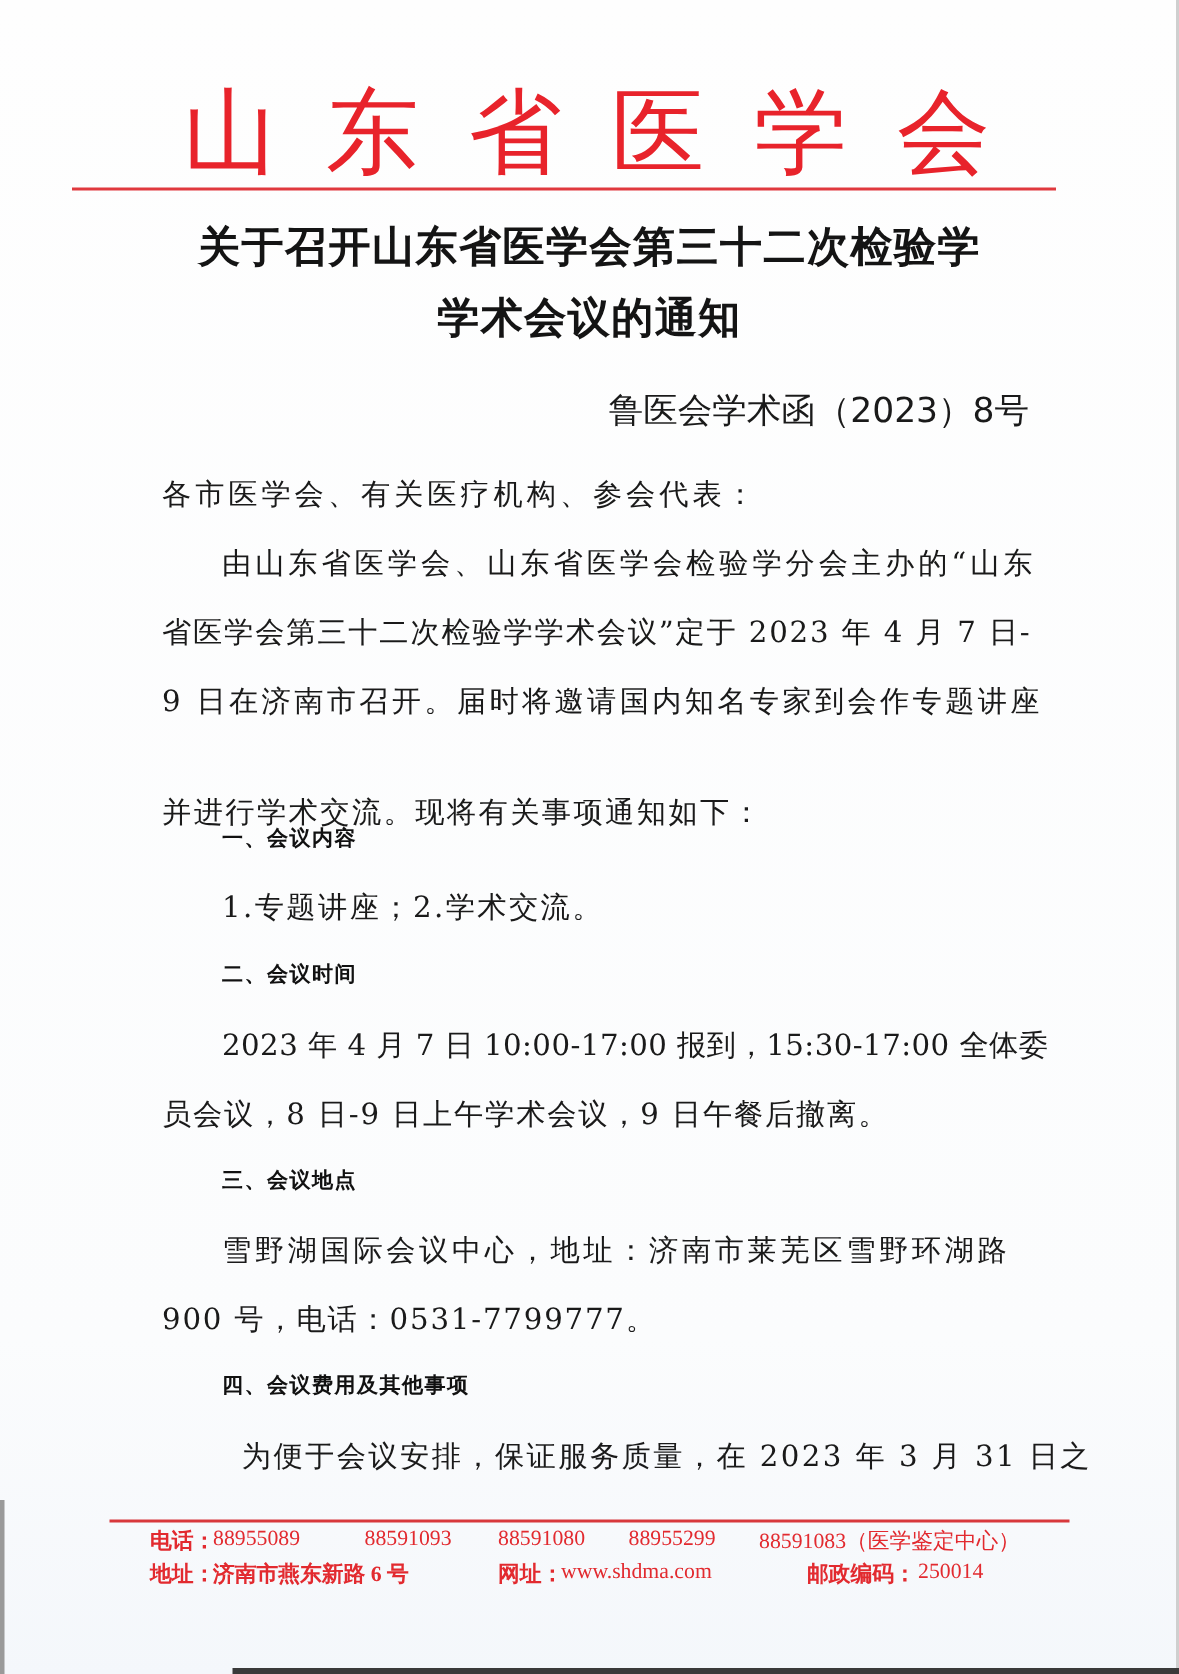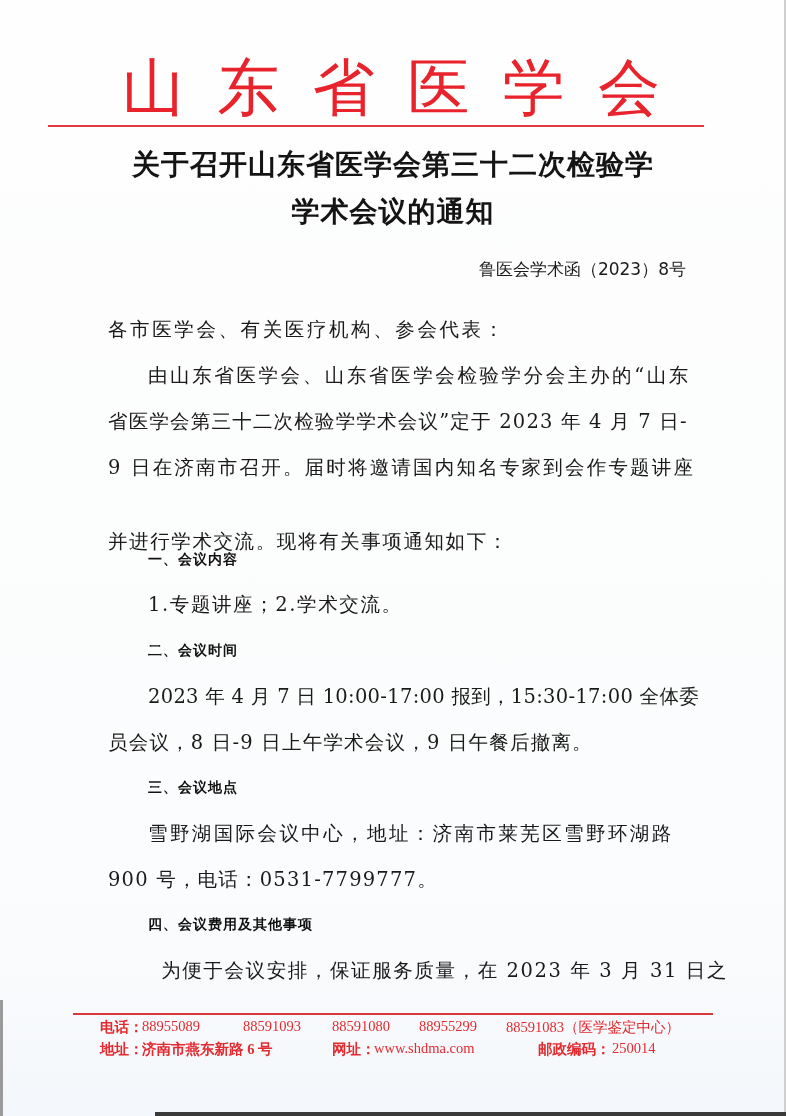--- a/index.html
+++ b/index.html
@@ -60,21 +60,21 @@
       color: #141414;
       letter-spacing: 1px;
     }
     .title.l1 { top: 146px; }
     .title.l2 { top: 193px; }
     .docno {
       position: absolute;
       right: 100px;
       top: 258px;
       font-family: "DejaVu Sans", "Liberation Sans", sans-serif;
-      font-size: 17px;
+      font-size: 23px;
       color: #1a1a1a;
     }
     .body-line {
       position: absolute;
       left: 108px;
       width: 580px;
       font-size: 19.5px;
       line-height: 26px;
       color: #1a1a1a;
       white-space: nowrap;

